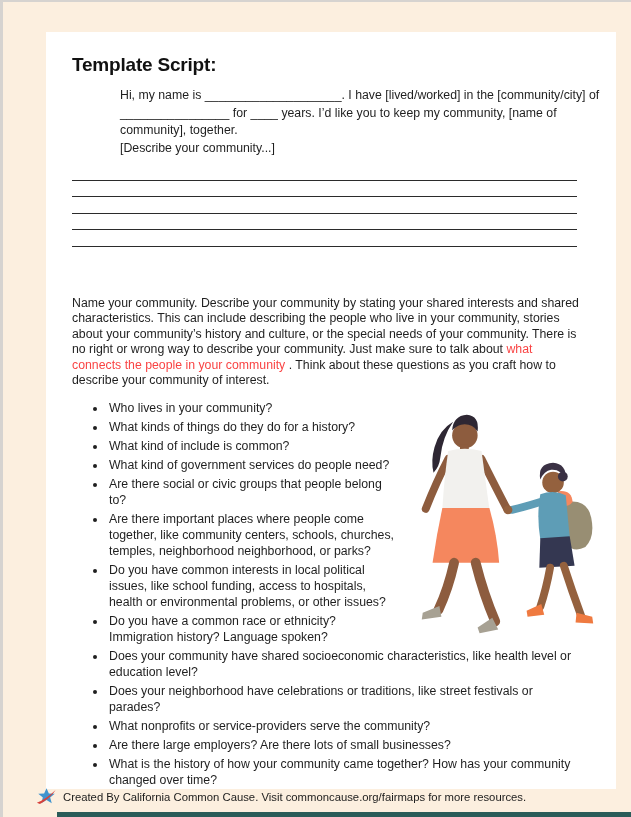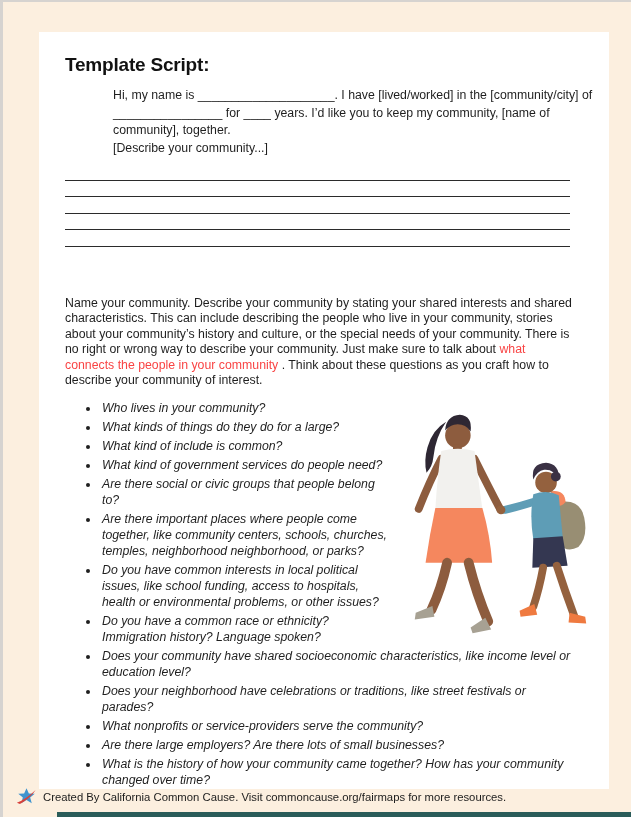--- a/index.html
+++ b/index.html
@@ -16,21 +16,21 @@
     position: absolute; top: 0; left: 0; right: 0; height: 2px;
     background: #d6d3d0;
   }
   .edge-left {
     position: absolute; top: 0; left: 0; bottom: 0; width: 3px;
     background: #d6d3d0;
   }
 
   .page {
     position: absolute;
-    left: 39px; top: 32px;
+    left: 46px; top: 32px;
     width: 570px; height: 757px;
     background: #ffffff;
     padding: 22px 39px 0 26px;
     overflow: hidden;
     color: #1f1f1f;
   }
 
   .title {
     font-size: 19px;
     font-weight: 800;
@@ -72,27 +72,26 @@
   .illo-float svg {
     position: absolute;
     left: 8px; top: 8px;
   }
 
   ul.bullets {
     margin-left: 19px;
     padding-left: 16px;
     font-size: 12.3px;
     line-height: 16px;
-    font-style: italic;
   }
   ul.bullets li { margin-bottom: 3px; padding-left: 2px; }
 
   .footer {
     position: absolute;
-    left: 16px; top: 786px;
+    left: 36px; top: 786px;
     display: flex;
     align-items: center;
     gap: 6px;
   }
   .footer-text {
     font-size: 11.3px;
     color: #1c1c1c;
   }
 
   .bottom-bar {
@@ -161,35 +160,35 @@
             <path d="M135,200 L120,207 L121,213 L138,211 Z" fill="#ef7a40"></path>
             <path d="M171,209 L187,213 L188,220 L170,219 Z" fill="#ef7a40"></path>
           </g>
         </svg>
       </div>
 
       <ul class="bullets">
 
           <li>Who lives in your community?</li>
 
-          <li>What kinds of things do they do for a large?</li>
+          <li>What kinds of things do they do for a history?</li>
 
           <li>What kind of include is common?</li>
 
           <li>What kind of government services do people need?</li>
 
           <li>Are there social or civic groups that people belong to?</li>
 
           <li>Are there important places where people come together, like community centers, schools, churches, temples, neighborhood neighborhood, or parks?</li>
 
           <li>Do you have common interests in local political issues, like school funding, access to hospitals, health or environmental problems, or other issues?</li>
 
           <li>Do you have a common race or ethnicity? Immigration history? Language spoken?</li>
 
-          <li>Does your community have shared socioeconomic characteristics, like income level or education level?</li>
+          <li>Does your community have shared socioeconomic characteristics, like health level or education level?</li>
 
           <li>Does your neighborhood have celebrations or traditions, like street festivals or parades?</li>
 
           <li>What nonprofits or service-providers serve the community?</li>
 
           <li>Are there large employers? Are there lots of small businesses?</li>
 
           <li>What is the history of how your community came together? How has your community changed over time?</li>
         </ul>
     </div>

